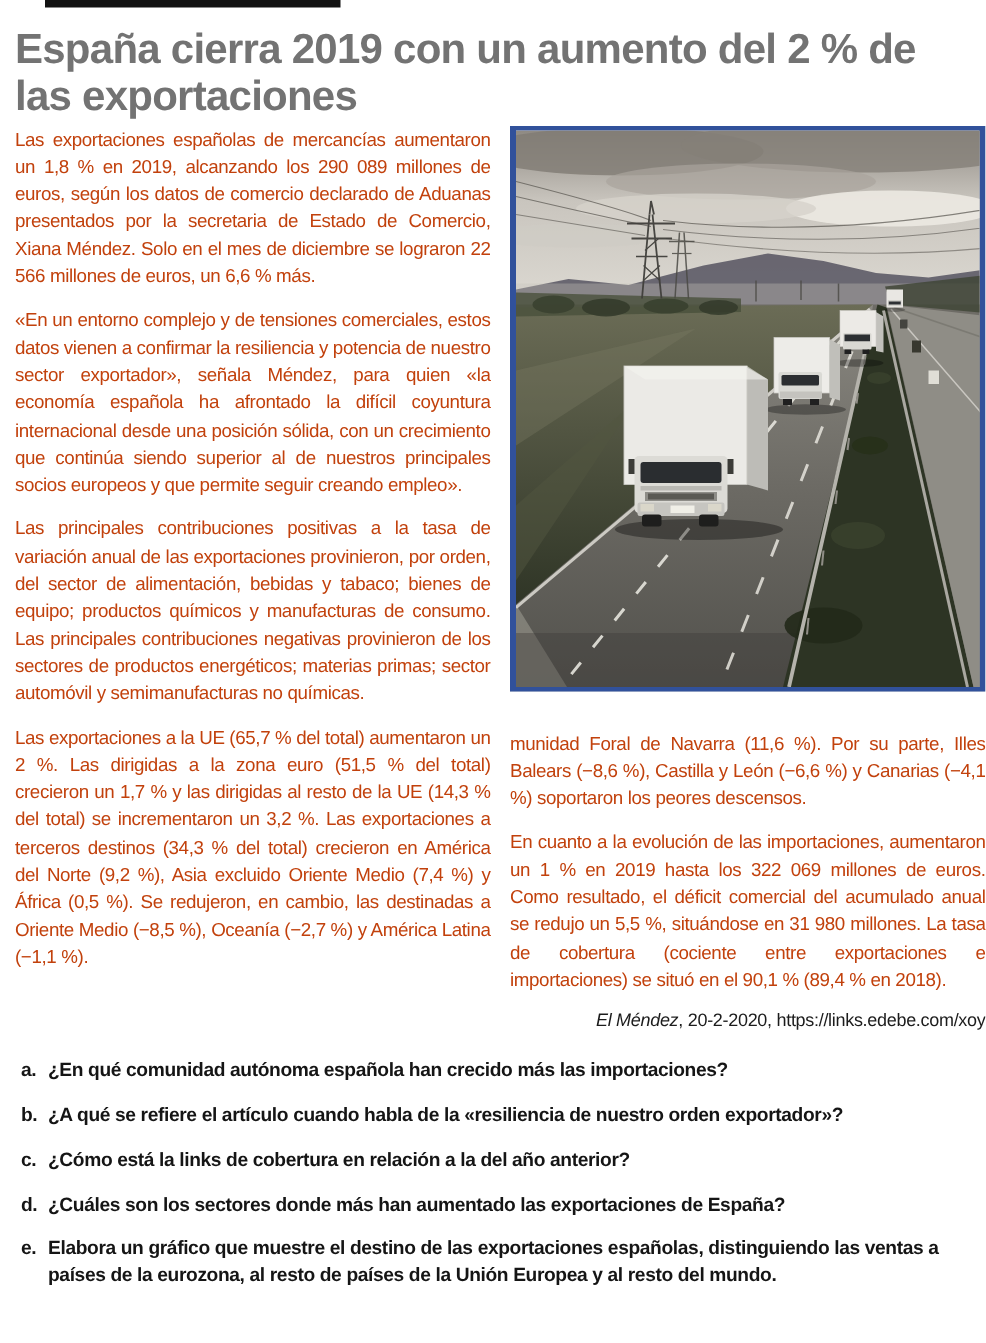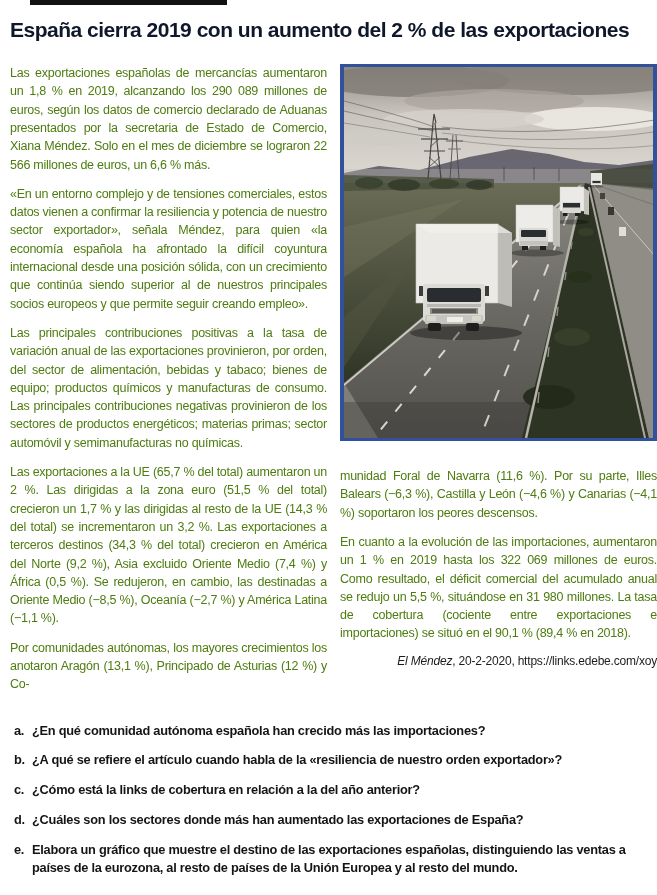--- a/index.html
+++ b/index.html
@@ -12,32 +12,32 @@
     position: relative;
     overflow: hidden;
   }
   .top-bar {
     position: absolute; left: 30px; top: 0;
     width: 197px; height: 5px;
     background: #121212;
   }
   .page { padding: 11px 10px 0 10px; }
   .title {
-    font-size: 21px; font-weight: bold; color: #0f172a;
+    font-size: 28px; font-weight: bold; color: #737373;
     letter-spacing: -0.5px;
-    margin: 7px 0 23px 0;
+    margin: 7px 0 4px 0;
     line-height: 1.1;
   }
   .columns { display: flex; gap: 13px; }
   .col-left  { width: 317px; flex: none; }
   .col-right { width: 317px; flex: none; }
   p.body-par {
     font-size: 12.5px; line-height: 18.3px;
     text-align: justify; letter-spacing: -0.25px;
-    margin: 0 0 11px 0; color: #4d7c0f;
+    margin: 0 0 11px 0; color: #c2410c;
   }
   .photo-frame {
     border: 3px solid #31519b;
     border-left-width: 4px; border-right-width: 4px;
     height: 377px; width: 317px;
     margin-bottom: 26px;
     background: #d8d5ce;
     overflow: hidden;
   }
   .photo-frame svg { display: block; }
@@ -65,21 +65,20 @@
 
   <h1 class="title">España cierra 2019 con un aumento del 2 % de las exportaciones</h1>
 
   <div class="columns">
 
     <div class="col-left">
       <p class="body-par">Las exportaciones españolas de mercancías aumentaron un 1,8 % en 2019, alcanzando los 290 089 millones de euros, según los datos de comercio declarado de Aduanas presentados por la secretaria de Estado de Comercio, Xiana Méndez. Solo en el mes de diciembre se lograron 22 566 millones de euros, un 6,6 % más.</p>
       <p class="body-par">«En un entorno complejo y de tensiones comerciales, estos datos vienen a confirmar la resiliencia y potencia de nuestro sector exportador», señala Méndez, para quien «la economía española ha afrontado la difícil coyuntura internacional desde una posición sólida, con un crecimiento que continúa siendo superior al de nuestros principales socios europeos y que permite seguir creando empleo».</p>
       <p class="body-par">Las principales contribuciones positivas a la tasa de variación anual de las exportaciones provinieron, por orden, del sector de alimentación, bebidas y tabaco; bienes de equipo; productos químicos y manufacturas de consumo. Las principales contribuciones negativas provinieron de los sectores de productos energéticos; materias primas; sector automóvil y semimanufacturas no químicas.</p>
       <p class="body-par">Las exportaciones a la UE (65,7 % del total) aumentaron un 2 %. Las dirigidas a la zona euro (51,5 % del total) crecieron un 1,7 % y las dirigidas al resto de la UE (14,3 % del total) se incrementaron un 3,2 %. Las exportaciones a terceros destinos (34,3 % del total) crecieron en América del Norte (9,2 %), Asia excluido Oriente Medio (7,4 %) y África (0,5 %). Se redujeron, en cambio, las destinadas a Oriente Medio (−8,5 %), Oceanía (−2,7 %) y América Latina (−1,1 %).</p>
-      <p class="body-par">Por comunidades autónomas, los mayores crecimientos los anotaron Aragón (13,1 %), Principado de Asturias (12 %) y Co-</p>
     </div>
 
     <div class="col-right">
 
       <div class="photo-frame">
         <svg viewBox="0 0 317 371" width="317" height="371" preserveAspectRatio="none">
           <defs>
             <linearGradient id="sky" x1="0" y1="0" x2="0" y2="1">
               <stop offset="0" stop-color="#8f8a83"></stop>
               <stop offset="0.35" stop-color="#c9c5be"></stop>
@@ -201,21 +200,21 @@
           <rect x="103" y="250" width="16" height="5" fill="#f0efe7"></rect>
           <rect x="83" y="249" width="9" height="5" fill="#dad7ca"></rect>
           <rect x="128" y="249" width="9" height="5" fill="#dad7ca"></rect>
           <rect x="75" y="219" width="4" height="10" fill="#3c3c38"></rect>
           <rect x="141" y="219" width="4" height="10" fill="#3c3c38"></rect>
           <rect x="84" y="256" width="13" height="8" rx="2" fill="#1e1e1d"></rect>
           <rect x="122" y="256" width="13" height="8" rx="2" fill="#1e1e1d"></rect>
         </svg>
       </div>
 
-      <p class="body-par">munidad Foral de Navarra (11,6 %). Por su parte, Illes Balears (−6,3 %), Castilla y León (−4,6 %) y Canarias (−4,1 %) soportaron los peores descensos.</p>
+      <p class="body-par">munidad Foral de Navarra (11,6 %). Por su parte, Illes Balears (−8,6 %), Castilla y León (−6,6 %) y Canarias (−4,1 %) soportaron los peores descensos.</p>
       <p class="body-par">En cuanto a la evolución de las importaciones, aumentaron un 1 % en 2019 hasta los 322 069 millones de euros. Como resultado, el déficit comercial del acumulado anual se redujo un 5,5 %, situándose en 31 980 millones. La tasa de cobertura (cociente entre exportaciones e importaciones) se situó en el 90,1 % (89,4 % en 2018).</p>
 
       <div class="citation"><span class="src">El Méndez</span><span>, 20-2-2020, https://links.edebe.com/xoy</span></div>
 
     </div>
   </div>
 
   <div class="questions">
     <div class="question">
       <span class="qletter">a.</span>

